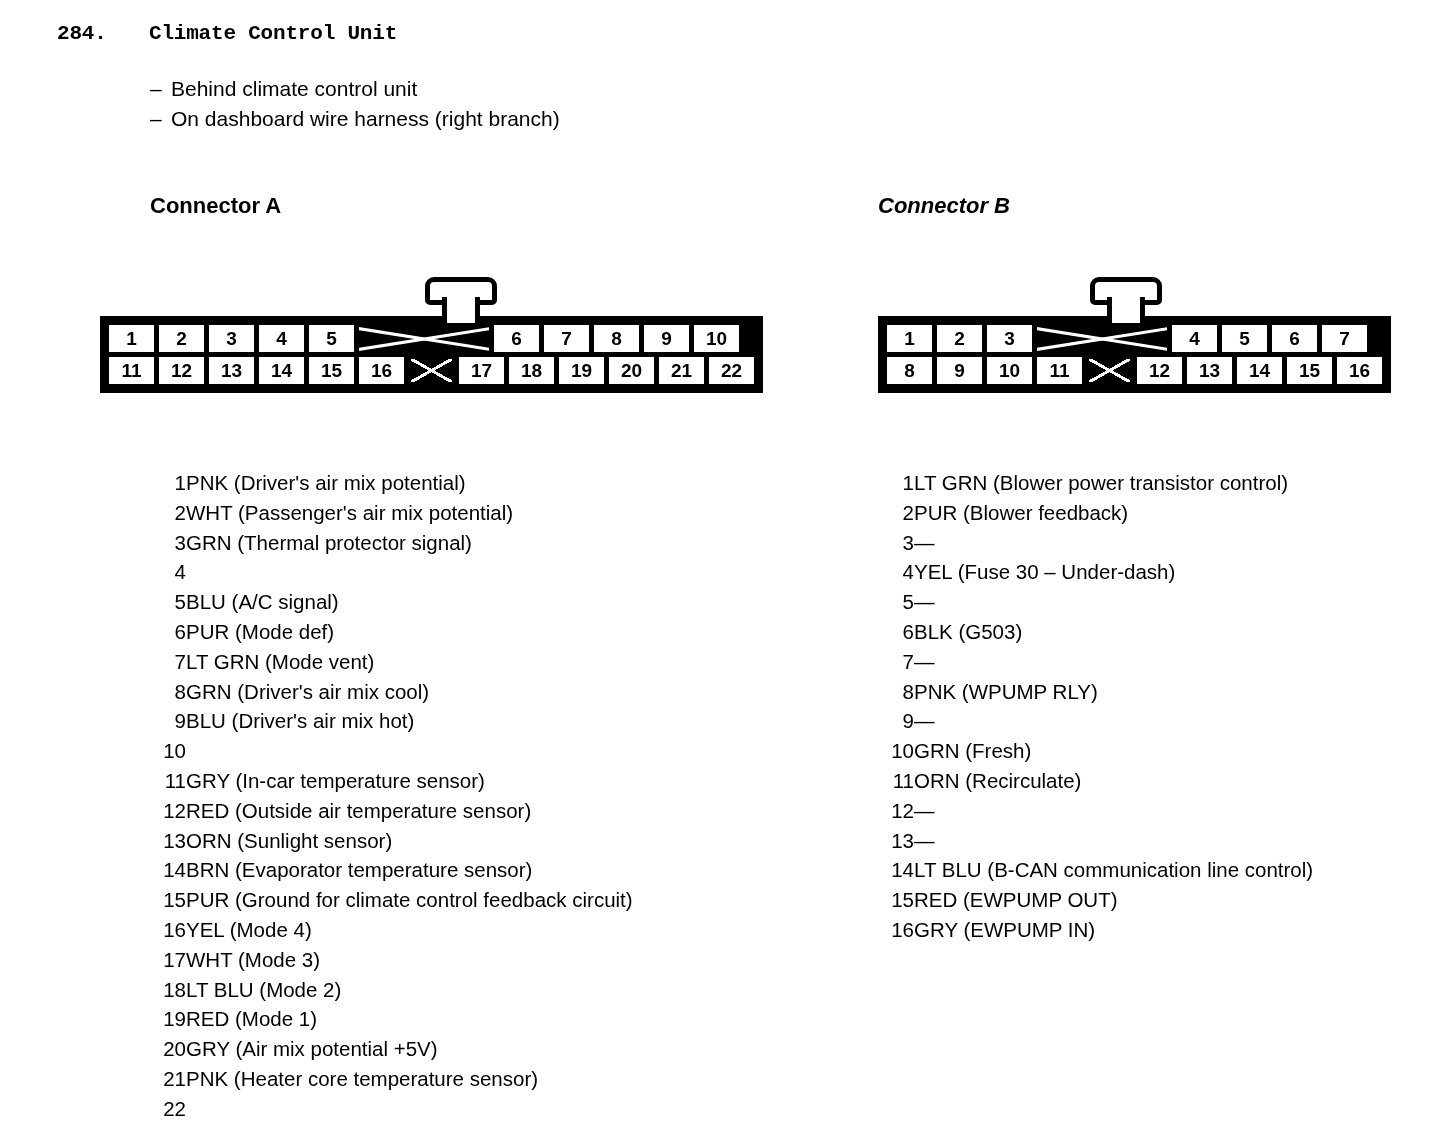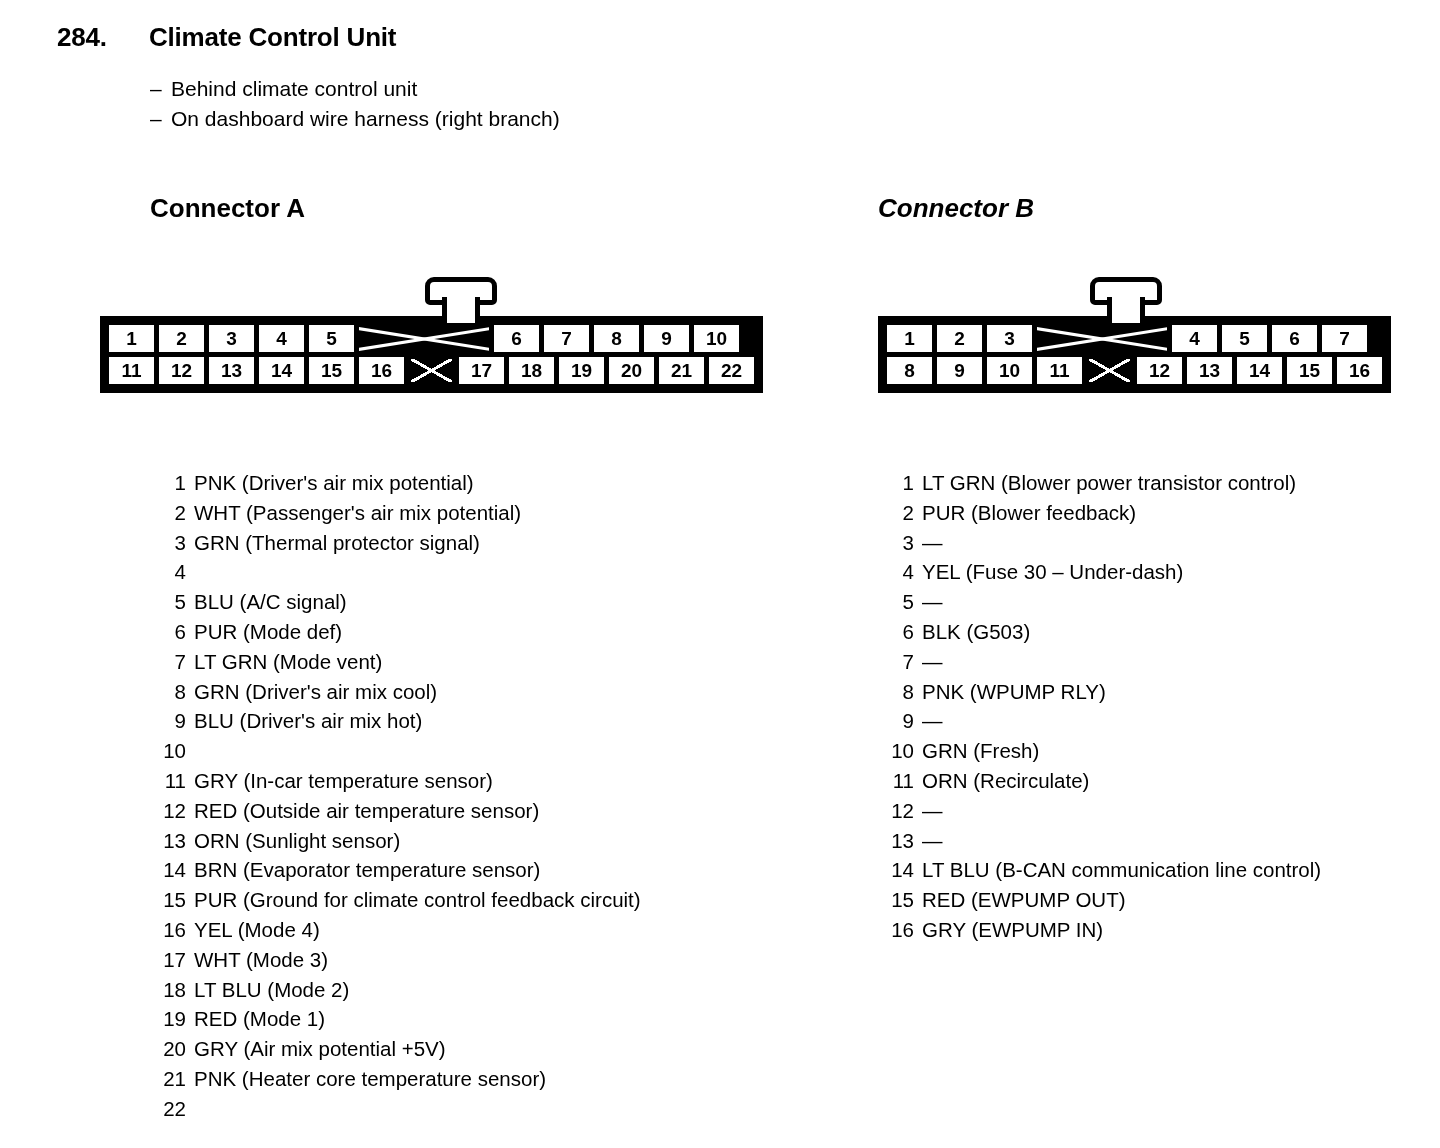--- a/index.html
+++ b/index.html
@@ -14,24 +14,25 @@
     font-family: "Liberation Sans", sans-serif;
     color: #000000;
     overflow: hidden;
   }
 
   
   #page-title {
     position: absolute;
     left: 57px;
     top: 22px;
-    font-size: 26px;
+    font-size: 21px;
     font-weight: bold;
     letter-spacing: -0.2px;
     white-space: nowrap;
+    font-family: Liberation Mono, monospace;
   }
   #page-title .num {
     display: inline-block;
     min-width: 92px;
   }
 
   #subtitle-list {
     position: absolute;
     left: 150px;
     top: 74px;
@@ -43,21 +44,21 @@
     white-space: nowrap;
   }
   #subtitle-list .dash {
     display: inline-block;
     width: 21px;
   }
 
   
   .conn-heading {
     position: absolute;
-    font-size: 26px;
+    font-size: 22px;
     font-weight: bold;
     white-space: nowrap;
     text-align: right;
   }
   #heading-a { left: 150px; top: 193px; }
   #heading-b { left: 878px; top: 193px; font-style: italic; }
 
   
   .connector {
     position: absolute;
@@ -172,21 +173,20 @@
     align-items: baseline;
     white-space: nowrap;
   }
   .pin-num {
     display: inline-block;
     width: 26px;
     text-align: right;
     flex: 0 0 auto;
   }
   .pin-label {
-    margin-left: 8px;
     flex: 0 0 auto;
   }
 </style>
 </head>
 <body>
 
 <div id="page-title">
   <span class="num">284.</span><span>Climate Control Unit</span>
 </div>
 

